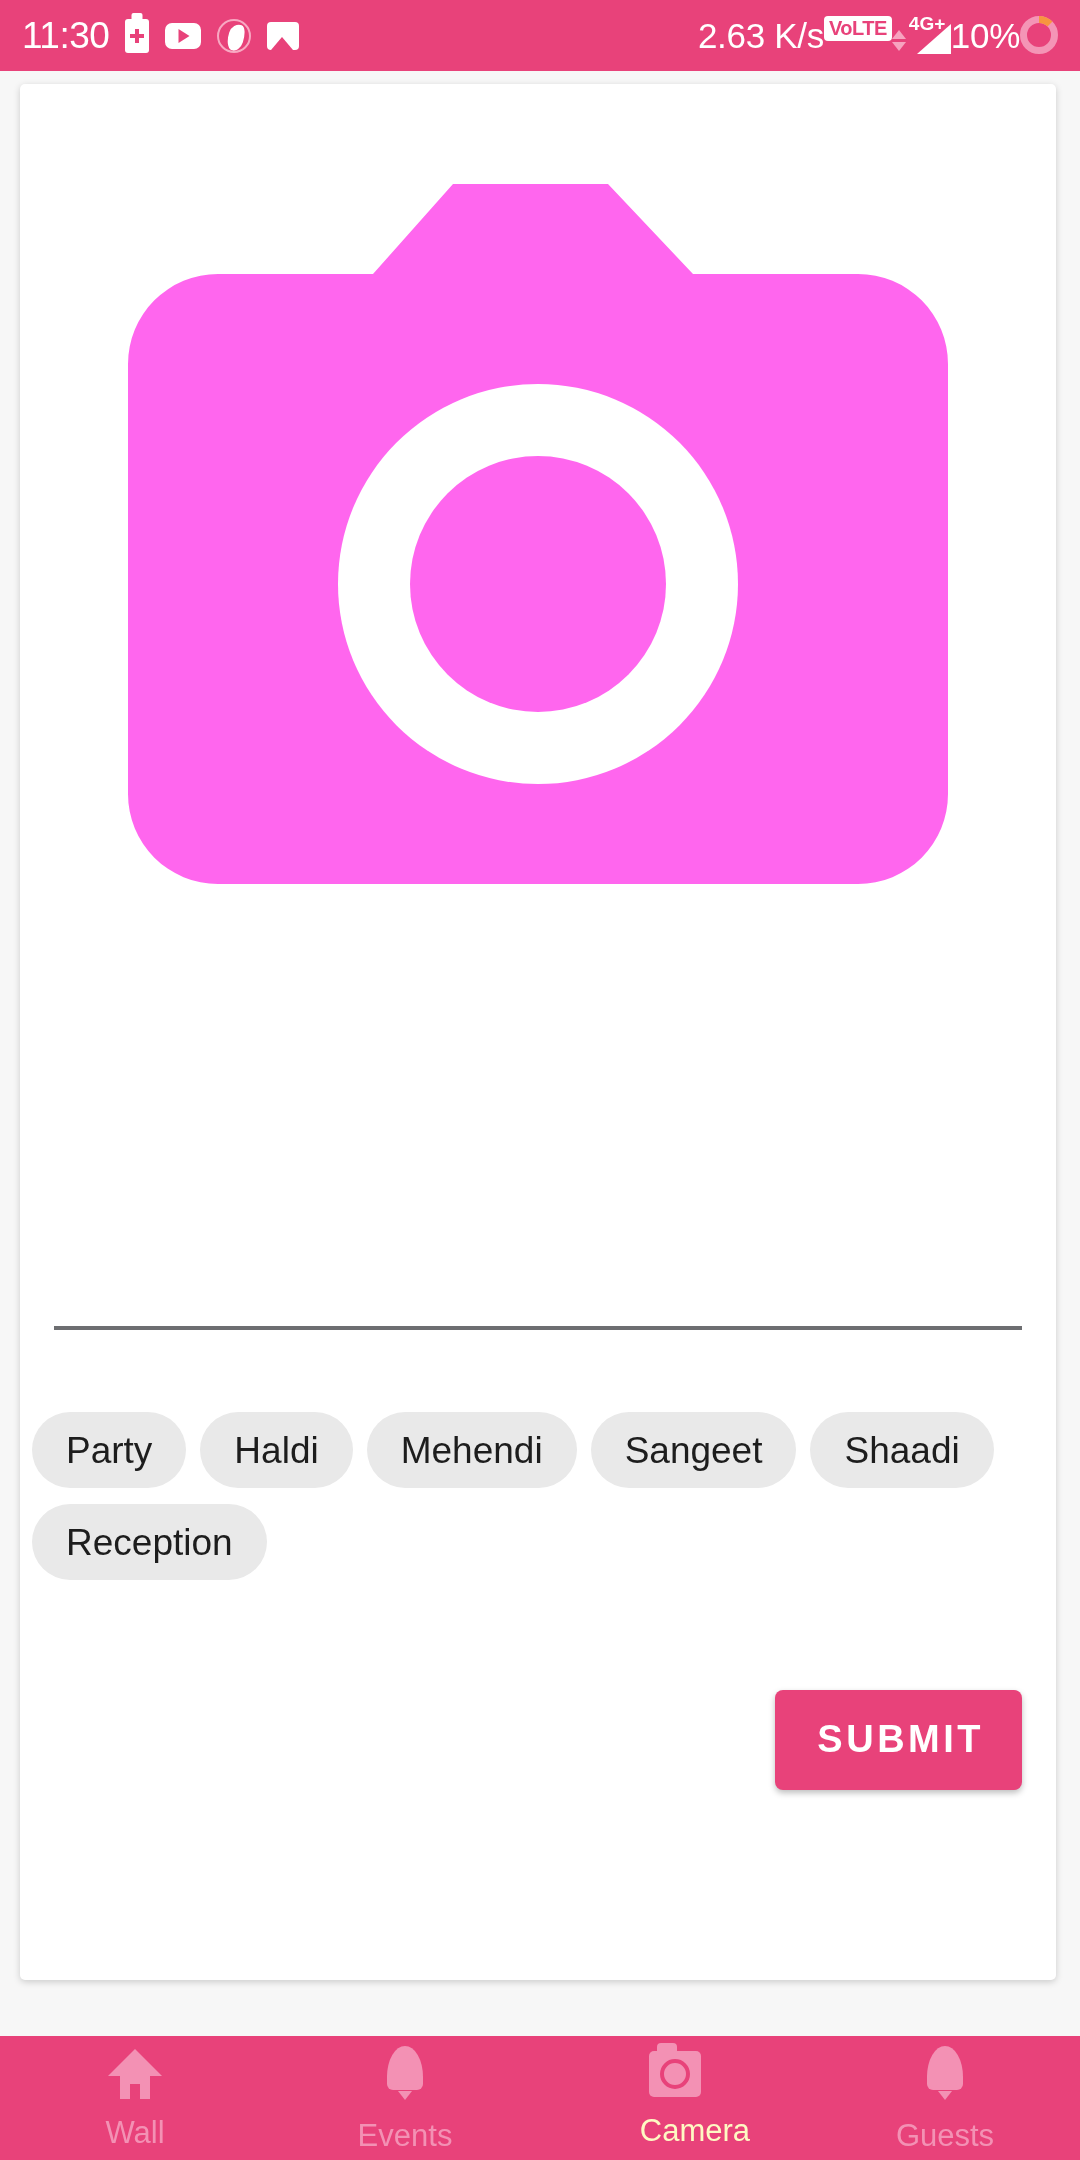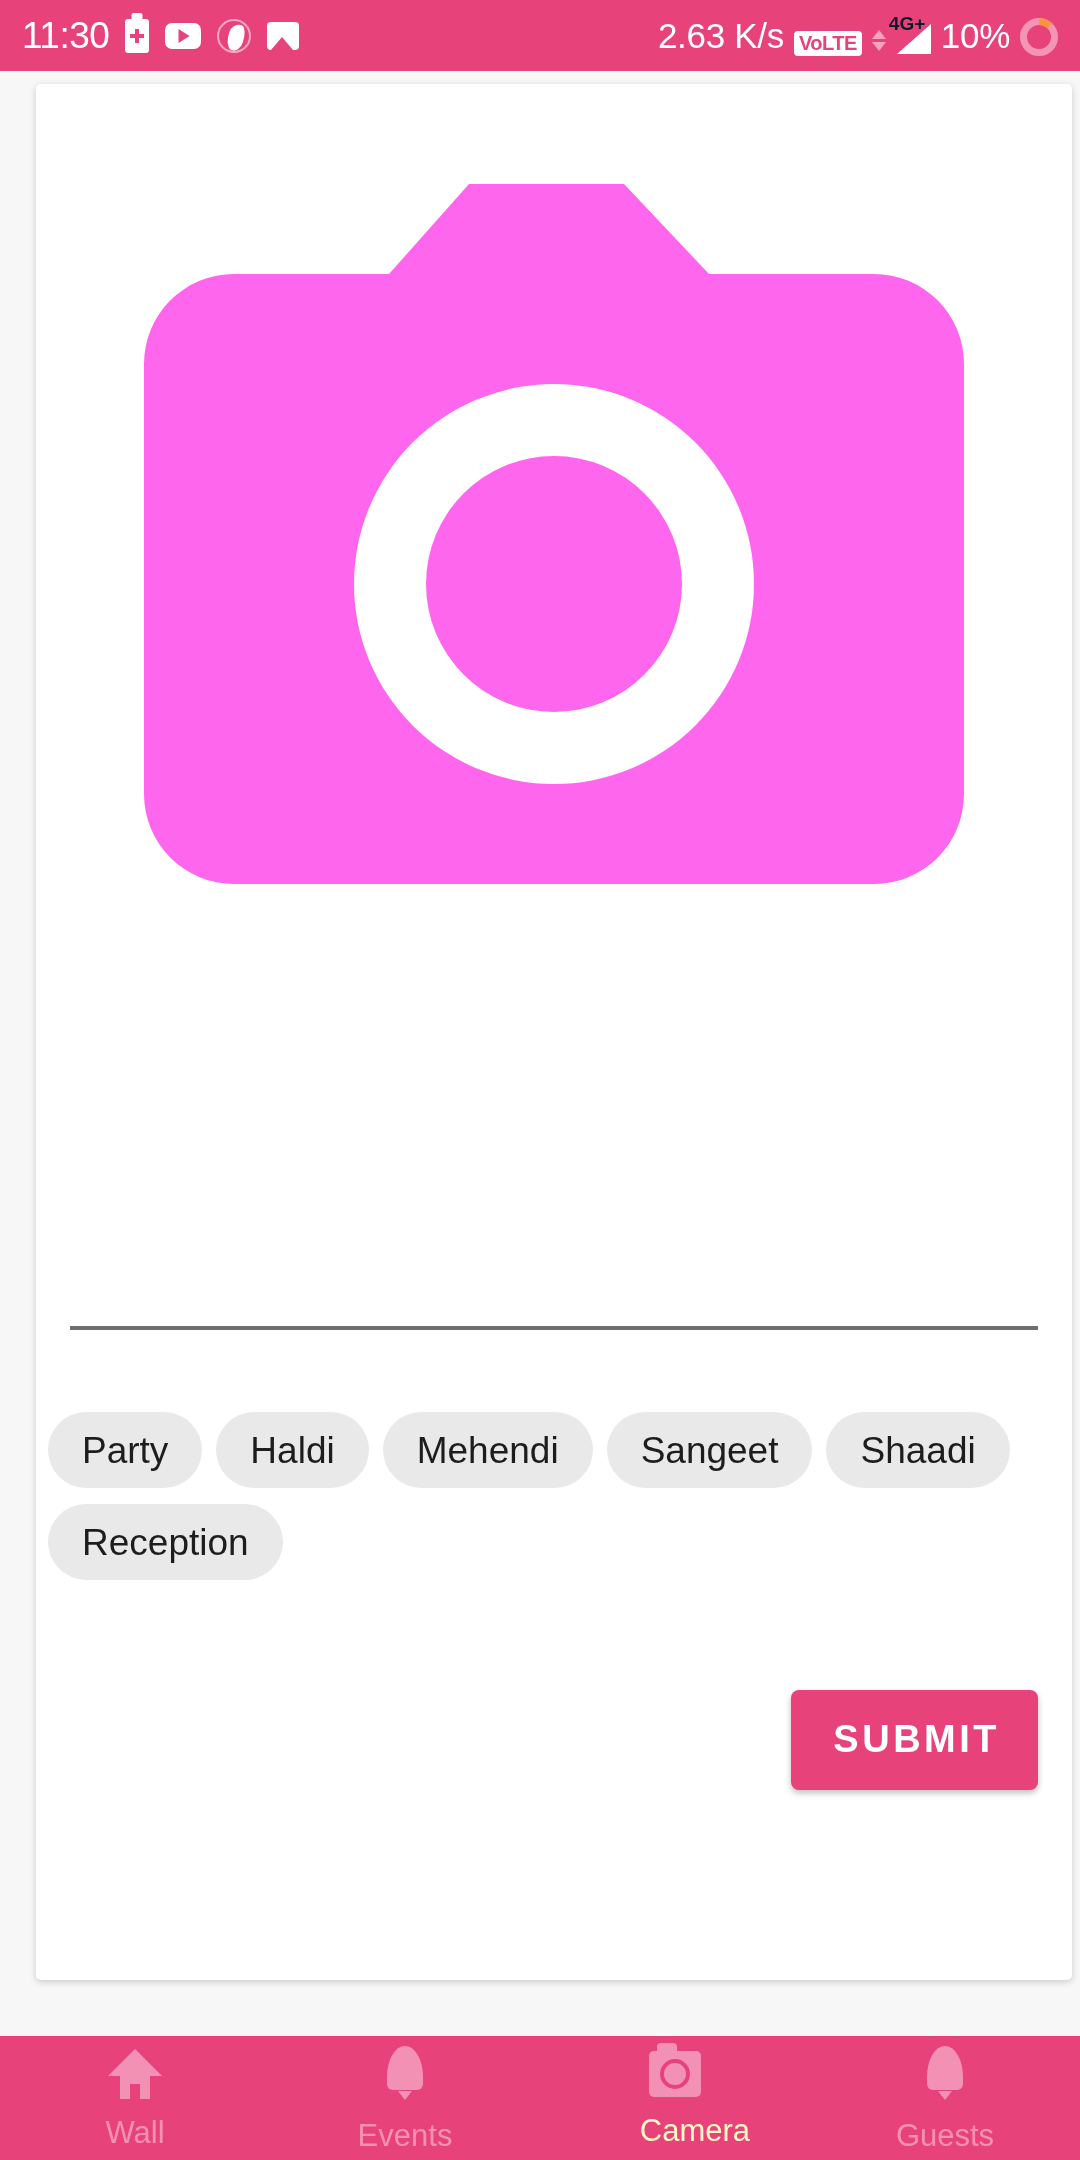--- a/index.html
+++ b/index.html
@@ -35,22 +35,22 @@
   }
   .status-clock {
     font-size: 37px;
     letter-spacing: -0.5px;
     font-weight: 400;
     line-height: 1;
   }
   .status-right {
     margin-left: auto;
     display: flex;
-    align-items: flex-end;
-    gap: 10px;
+    align-items: flex-start;
+    gap: 0;
   }
   .net-speed {
     font-size: 35px;
     font-weight: 400;
     letter-spacing: -0.3px;
     white-space: nowrap;
   }
   .battery-pct {
     font-size: 35px;
     font-weight: 400;
@@ -177,21 +177,21 @@
   .ic-signal-block {
     position: relative;
     width: 42px;
     height: 40px;
   }
   .ic-4g-label {
     position: absolute;
     top: -2px; left: 0;
     font-size: 19px;
     font-weight: 600;
-    color: #0f172a;
+    color: #ffffff;
     line-height: 1;
     white-space: nowrap;
   }
   .ic-signal-tri {
     position: absolute;
     bottom: 2px; right: 0;
     width: 0; height: 0;
     border-left: 34px solid transparent;
     border-bottom: 30px solid #ffffff;
   }
@@ -210,21 +210,21 @@
     border-radius: 0 100% 0 0;
     border-top: 7px solid #f7963f;
     border-right: 7px solid transparent;
     box-sizing: border-box;
   }
 
   
   .card {
     position: absolute;
     top: 84px;
-    left: 36px;
+    left: 20px;
     width: 1036px;
     height: 1896px;
     background: #ffffff;
     border-radius: 5px;
     box-shadow: 0 2px 7px rgba(0,0,0,0.18);
     overflow: hidden;
   }
 
   .preview-area {
     position: absolute;

